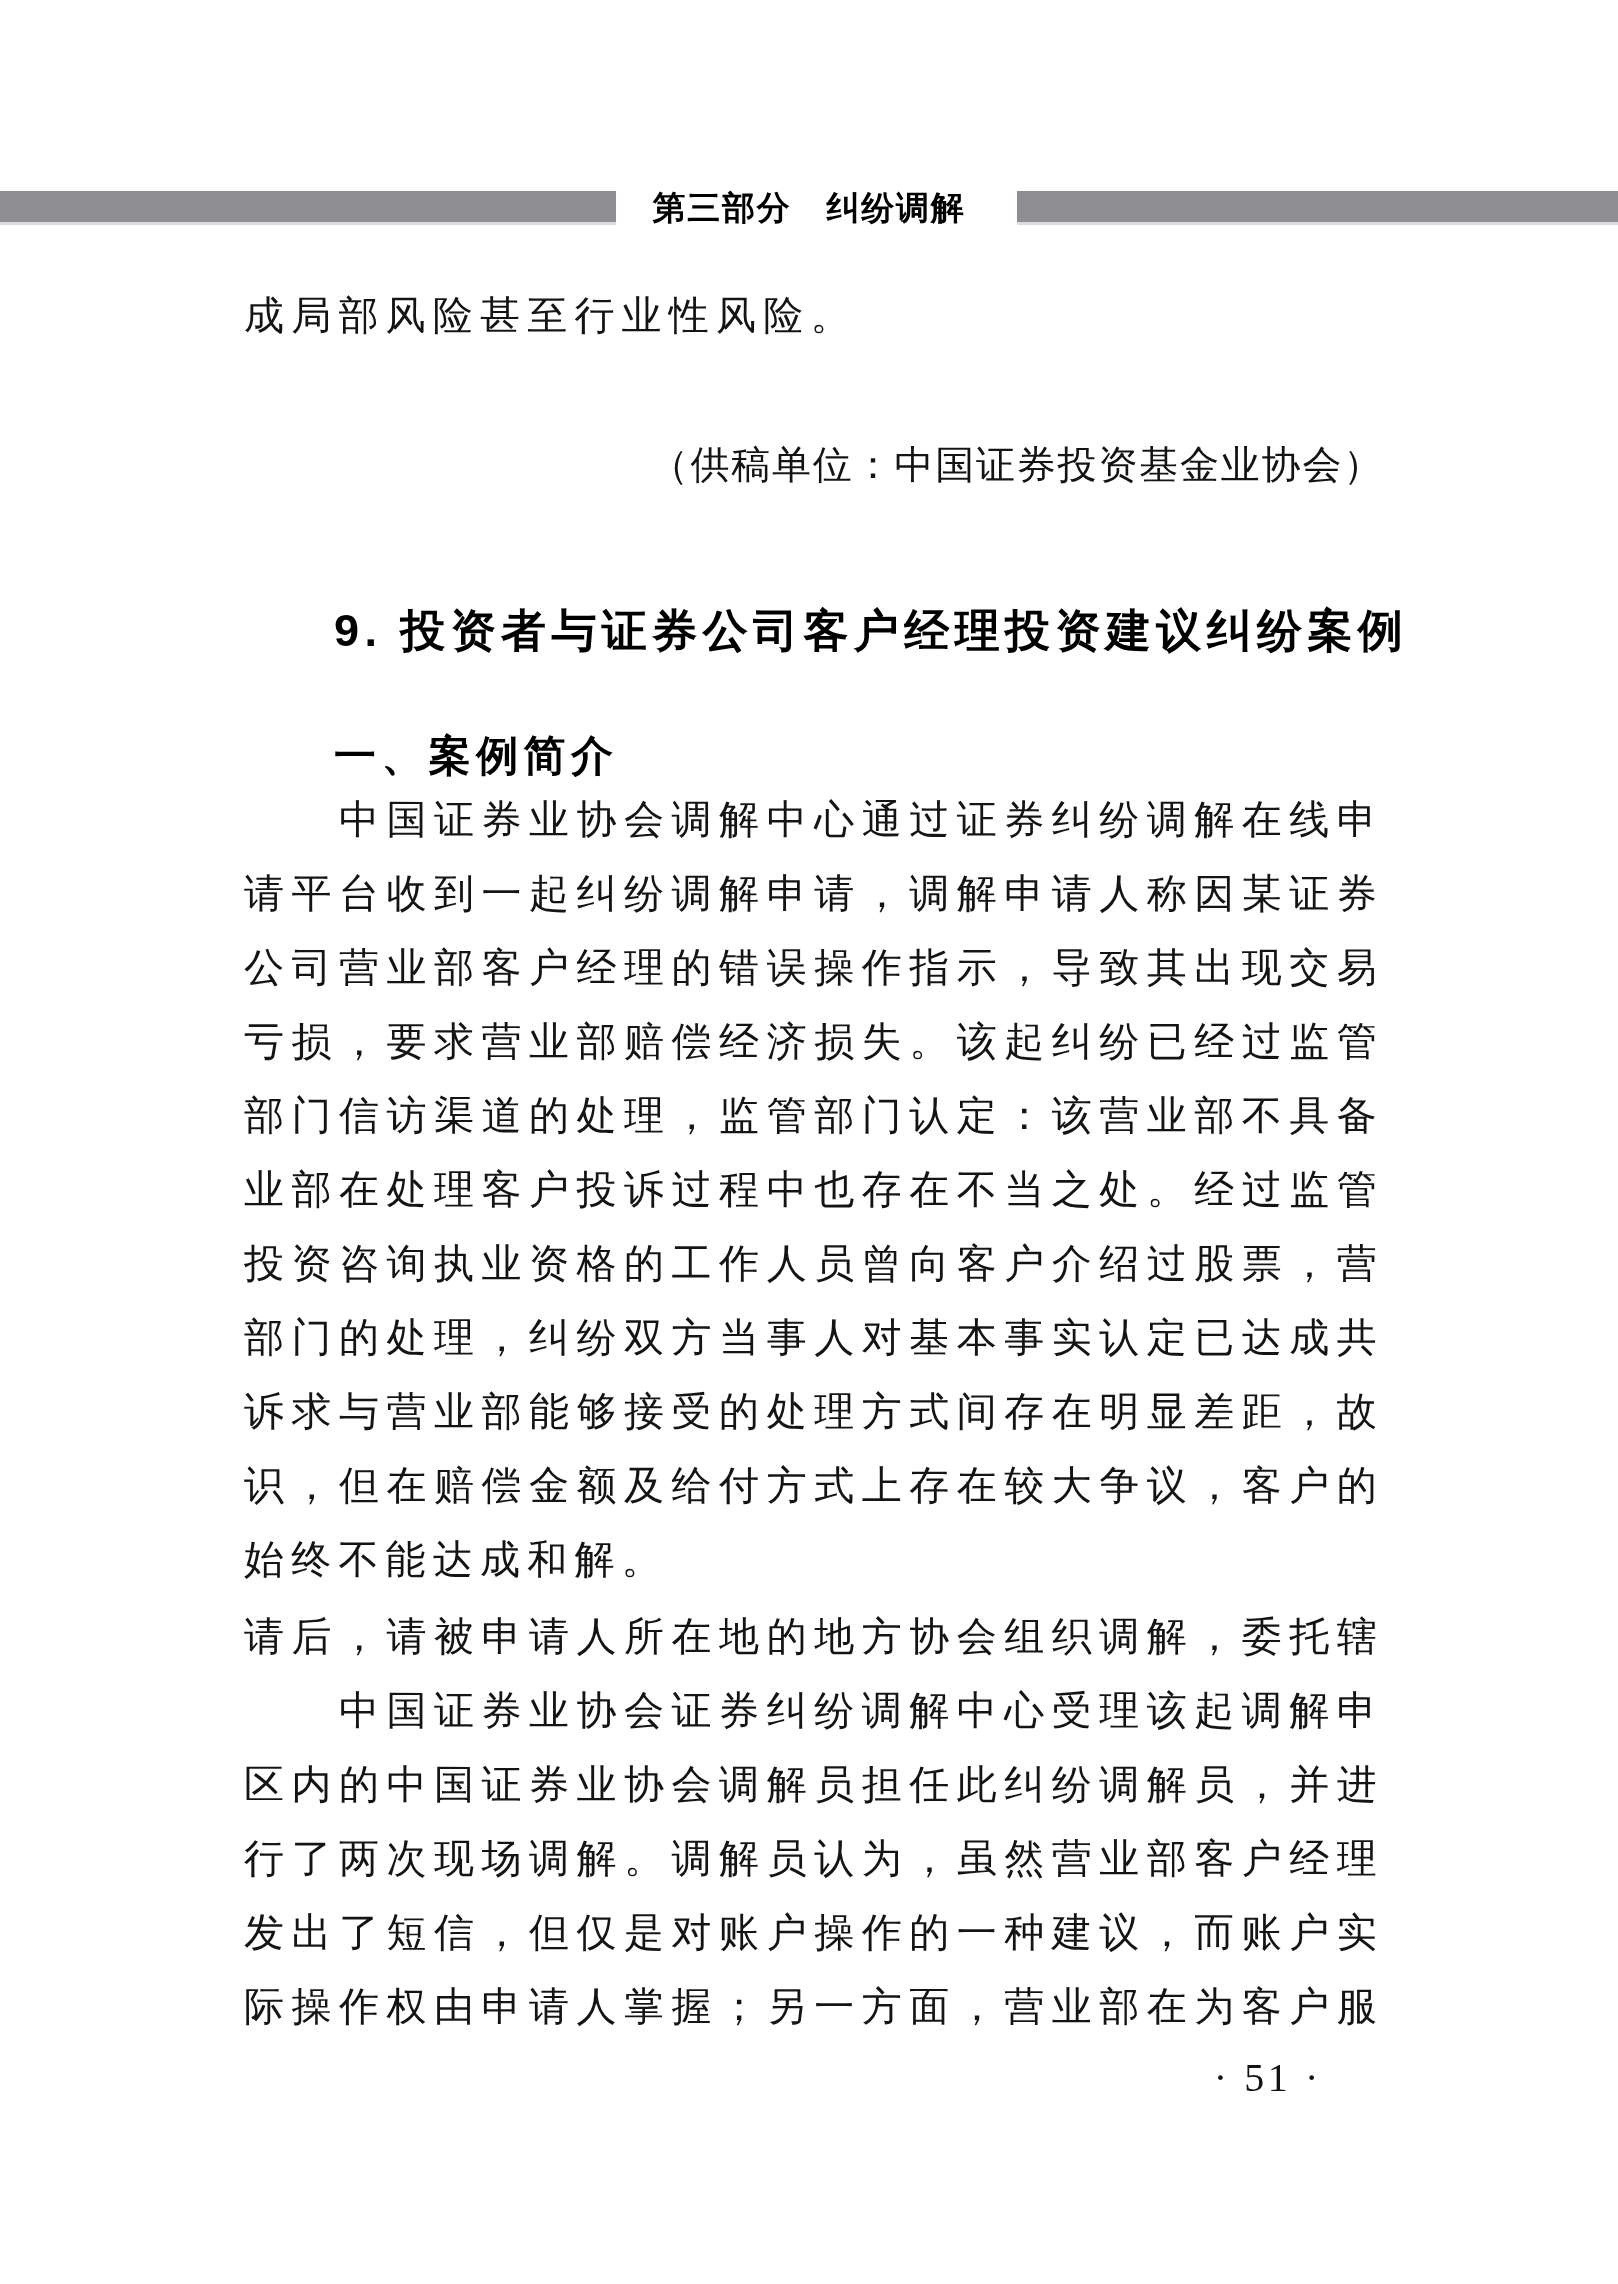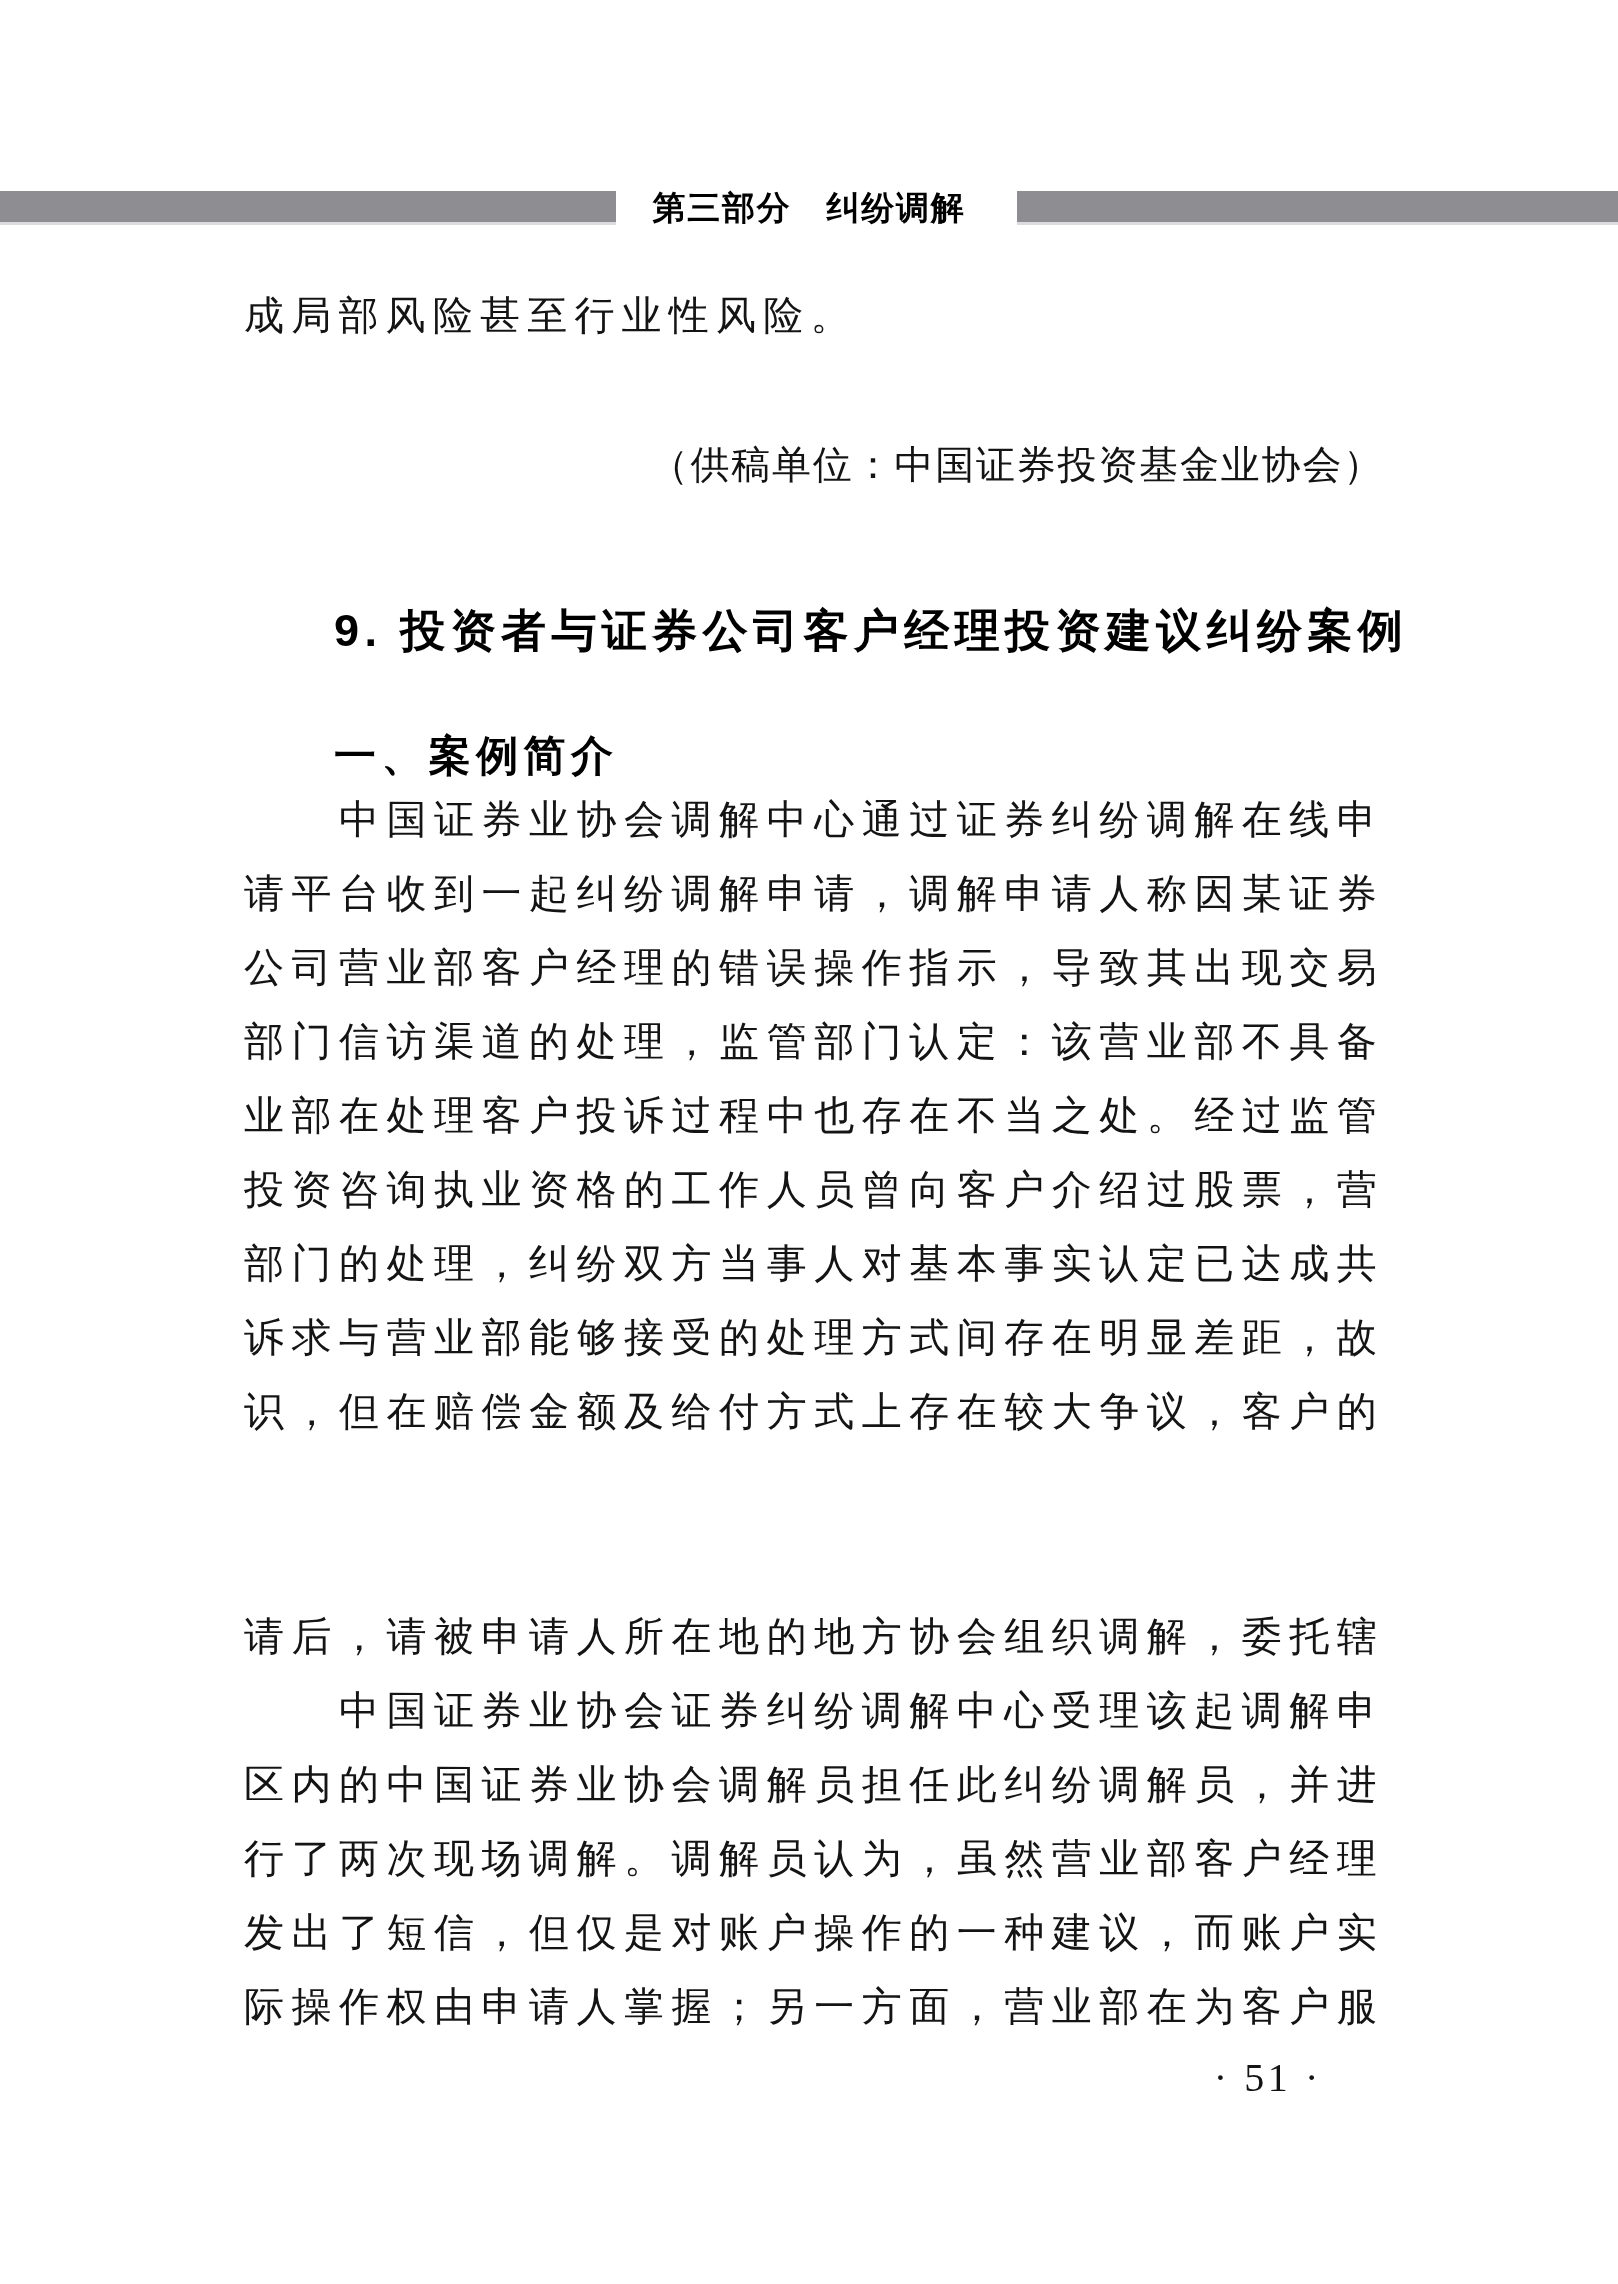--- a/index.html
+++ b/index.html
@@ -129,26 +129,28 @@
     <div class="column attribution">（供稿单位：中国证券投资基金业协会）</div>
 
     <h1 class="column heading">9. 投资者与证券公司客户经理投资建议纠纷案例</h1>
 
     <h2 class="column subheading">一、案例简介</h2>
 
     <section class="column para-1">
       <div class="line indent">中国证券业协会调解中心通过证券纠纷调解在线申</div>
       <div class="line">请平台收到一起纠纷调解申请，调解申请人称因某证券</div>
       <div class="line">公司营业部客户经理的错误操作指示，导致其出现交易</div>
+      <div class="line">亏损，要求营业部赔偿经济损失。该起纠纷已经过监管</div>
       <div class="line">部门信访渠道的处理，监管部门认定：该营业部不具备</div>
       <div class="line">业部在处理客户投诉过程中也存在不当之处。经过监管</div>
       <div class="line">投资咨询执业资格的工作人员曾向客户介绍过股票，营</div>
       <div class="line">部门的处理，纠纷双方当事人对基本事实认定已达成共</div>
       <div class="line">诉求与营业部能够接受的处理方式间存在明显差距，故</div>
       <div class="line">识，但在赔偿金额及给付方式上存在较大争议，客户的</div>
+      <div class="line last">始终不能达成和解。</div>
     </section>
 
     <section class="column para-2">
       <div class="line">请后，请被申请人所在地的地方协会组织调解，委托辖</div>
       <div class="line indent">中国证券业协会证券纠纷调解中心受理该起调解申</div>
       <div class="line">区内的中国证券业协会调解员担任此纠纷调解员，并进</div>
       <div class="line">行了两次现场调解。调解员认为，虽然营业部客户经理</div>
       <div class="line">发出了短信，但仅是对账户操作的一种建议，而账户实</div>
       <div class="line">际操作权由申请人掌握；另一方面，营业部在为客户服</div>
     </section>

